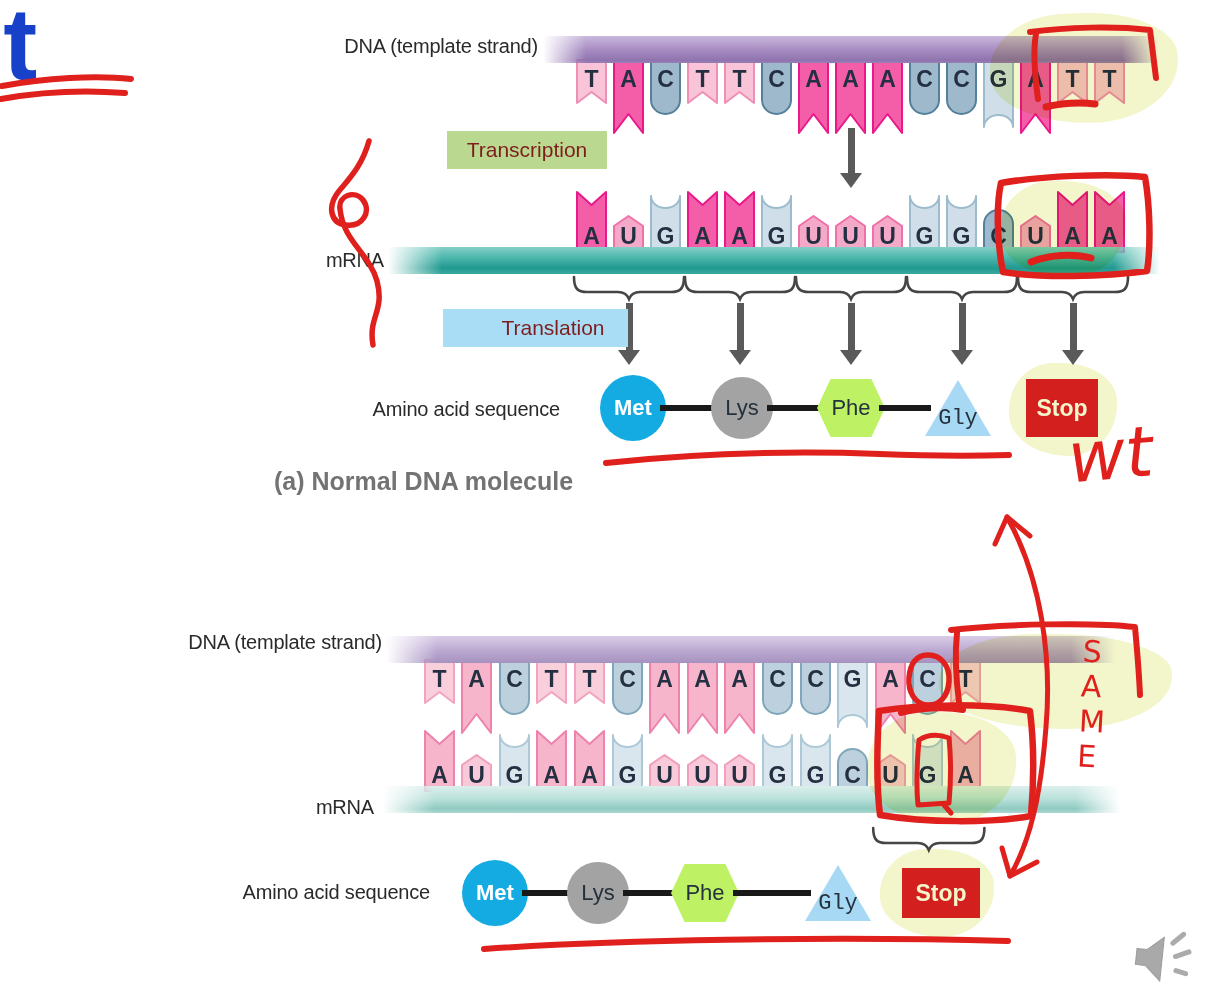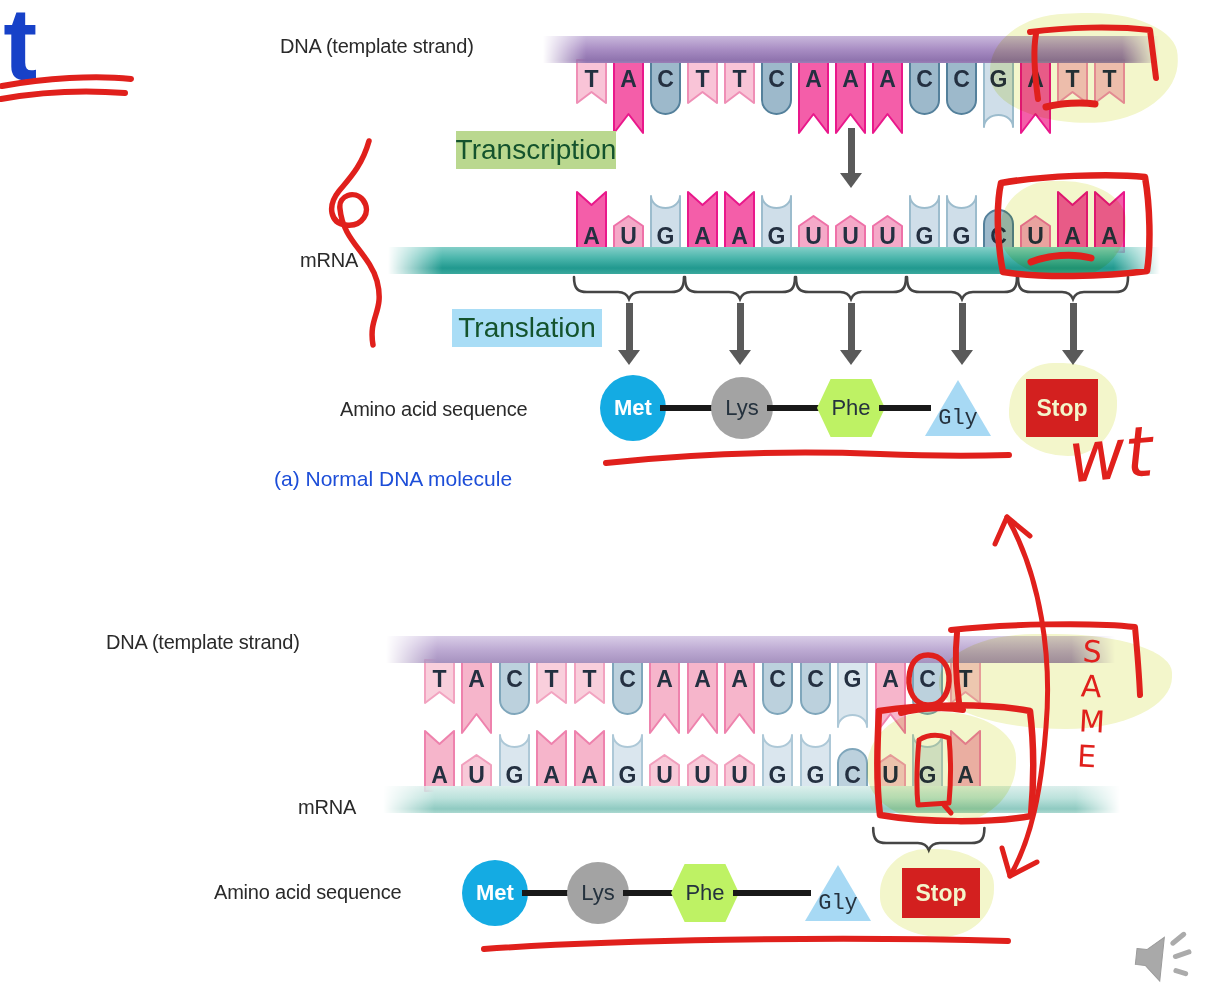--- a/index.html
+++ b/index.html
@@ -1,23 +1,23 @@
 <!DOCTYPE html>
 <html><head>
 <meta charset="utf-8">
 <style>
   html,body{margin:0;padding:0;background:#fff;}
   #stage{position:relative;width:1219px;height:1000px;background:#fff;overflow:hidden;
          font-family:"Liberation Sans",sans-serif;}
   .abs{position:absolute;}
   .lbl{position:absolute;font-size:20px;color:#2a2a2a;letter-spacing:-0.2px;z-index:4;}
-  .lbl.right{text-align:left;}
-  .cap{position:absolute;font-size:21px;font-weight:400;color:#1d4ed8;z-index:4;}
+  .lbl.right{text-align:right;}
+  .cap{position:absolute;font-size:25px;font-weight:700;color:#737373;z-index:4;}
   .tagbox{position:absolute;display:flex;align-items:center;justify-content:center;
-          font-size:28px;color:#14532d;z-index:4;margin-left:9px;}
+          font-size:21px;color:#7f1d1d;z-index:4;}
   .bar{position:absolute;z-index:3;
        -webkit-mask-image:linear-gradient(90deg,transparent 0,#000 7%,#000 94%,transparent 100%);
        mask-image:linear-gradient(90deg,transparent 0,#000 7%,#000 94%,transparent 100%);}
   .bar.purple{background:linear-gradient(180deg,#c9b8dc 0%,#a88dc3 50%,#8f73ae 90%,#9a7fb6 100%);}
   .bar.purple-pale{background:linear-gradient(180deg,#d9cde7 0%,#bba8d1 55%,#a692bf 100%);}
   .bar.teal{background:linear-gradient(180deg,#84cfc8 0%,#4cb6ac 40%,#21998f 78%,#3aa89d 100%);}
   .bar.teal-pale{background:linear-gradient(180deg,#dcefec 0%,#bce2dc 45%,#8fcac1 85%,#abd8d0 100%);}
   .nt{position:absolute;z-index:2;overflow:visible;}
   .ntxt{font-family:"Liberation Sans",sans-serif;font-size:23px;font-weight:700;fill:#243041;}
   .garrow{position:absolute;width:22px;z-index:3;}
@@ -53,21 +53,21 @@
 <div id="stage">
 
   <div id="title-frag">nt</div>
 
   <div class="abs" id="diagram-a" style="inset:0;">
     <div class="lbl right" style="left:280px;width:258px;top:35px;">DNA (template strand)</div>
     <div class="bar purple" style="left:543px;top:36px;width:616px;height:27px;"></div>
     <div class="tagbox" style="left:447px;top:131px;width:160px;height:38px;background:#bad88f;">Transcription</div>
     <div class="lbl right" style="left:300px;width:84px;top:249px;">mRNA</div>
     <div class="bar teal" style="left:388px;top:247px;width:772px;height:27px;"></div>
-    <div class="tagbox" style="left:443px;top:309px;width:150px;height:38px;background:#a9ddf6;">Translation</div>
+    <div class="tagbox" style="left:443px;top:309px;width:150px;height:38px;background:#a9ddf6;padding-left:35px;">Translation</div>
     <div class="lbl right" style="left:340px;width:220px;top:398px;">Amino acid sequence</div>
     <div class="cap" style="left:274px;top:467px;">(a) Normal DNA molecule</div>
   <svg width="33" height="48" class="nt" style="left: 575.5px; top: 59px;">
         <path d="M1,1 L30,1 L30,44 L15.5,33 L1,44 Z" fill="#f9c4d7" stroke="#ef8fb6" stroke-width="2" stroke-linejoin="round"></path>
         <text x="15.5" y="28" text-anchor="middle" class="ntxt">T</text>
       </svg>
       <svg width="33" height="78" class="nt" style="left: 612.5px; top: 59px;">
         <path d="M1,1 L30,1 L30,74 L15.5,55 L1,74 Z" fill="#f45ea9" stroke="#e9188b" stroke-width="2" stroke-linejoin="round"></path>
         <text x="15.5" y="28" text-anchor="middle" class="ntxt">A</text>
       </svg>

